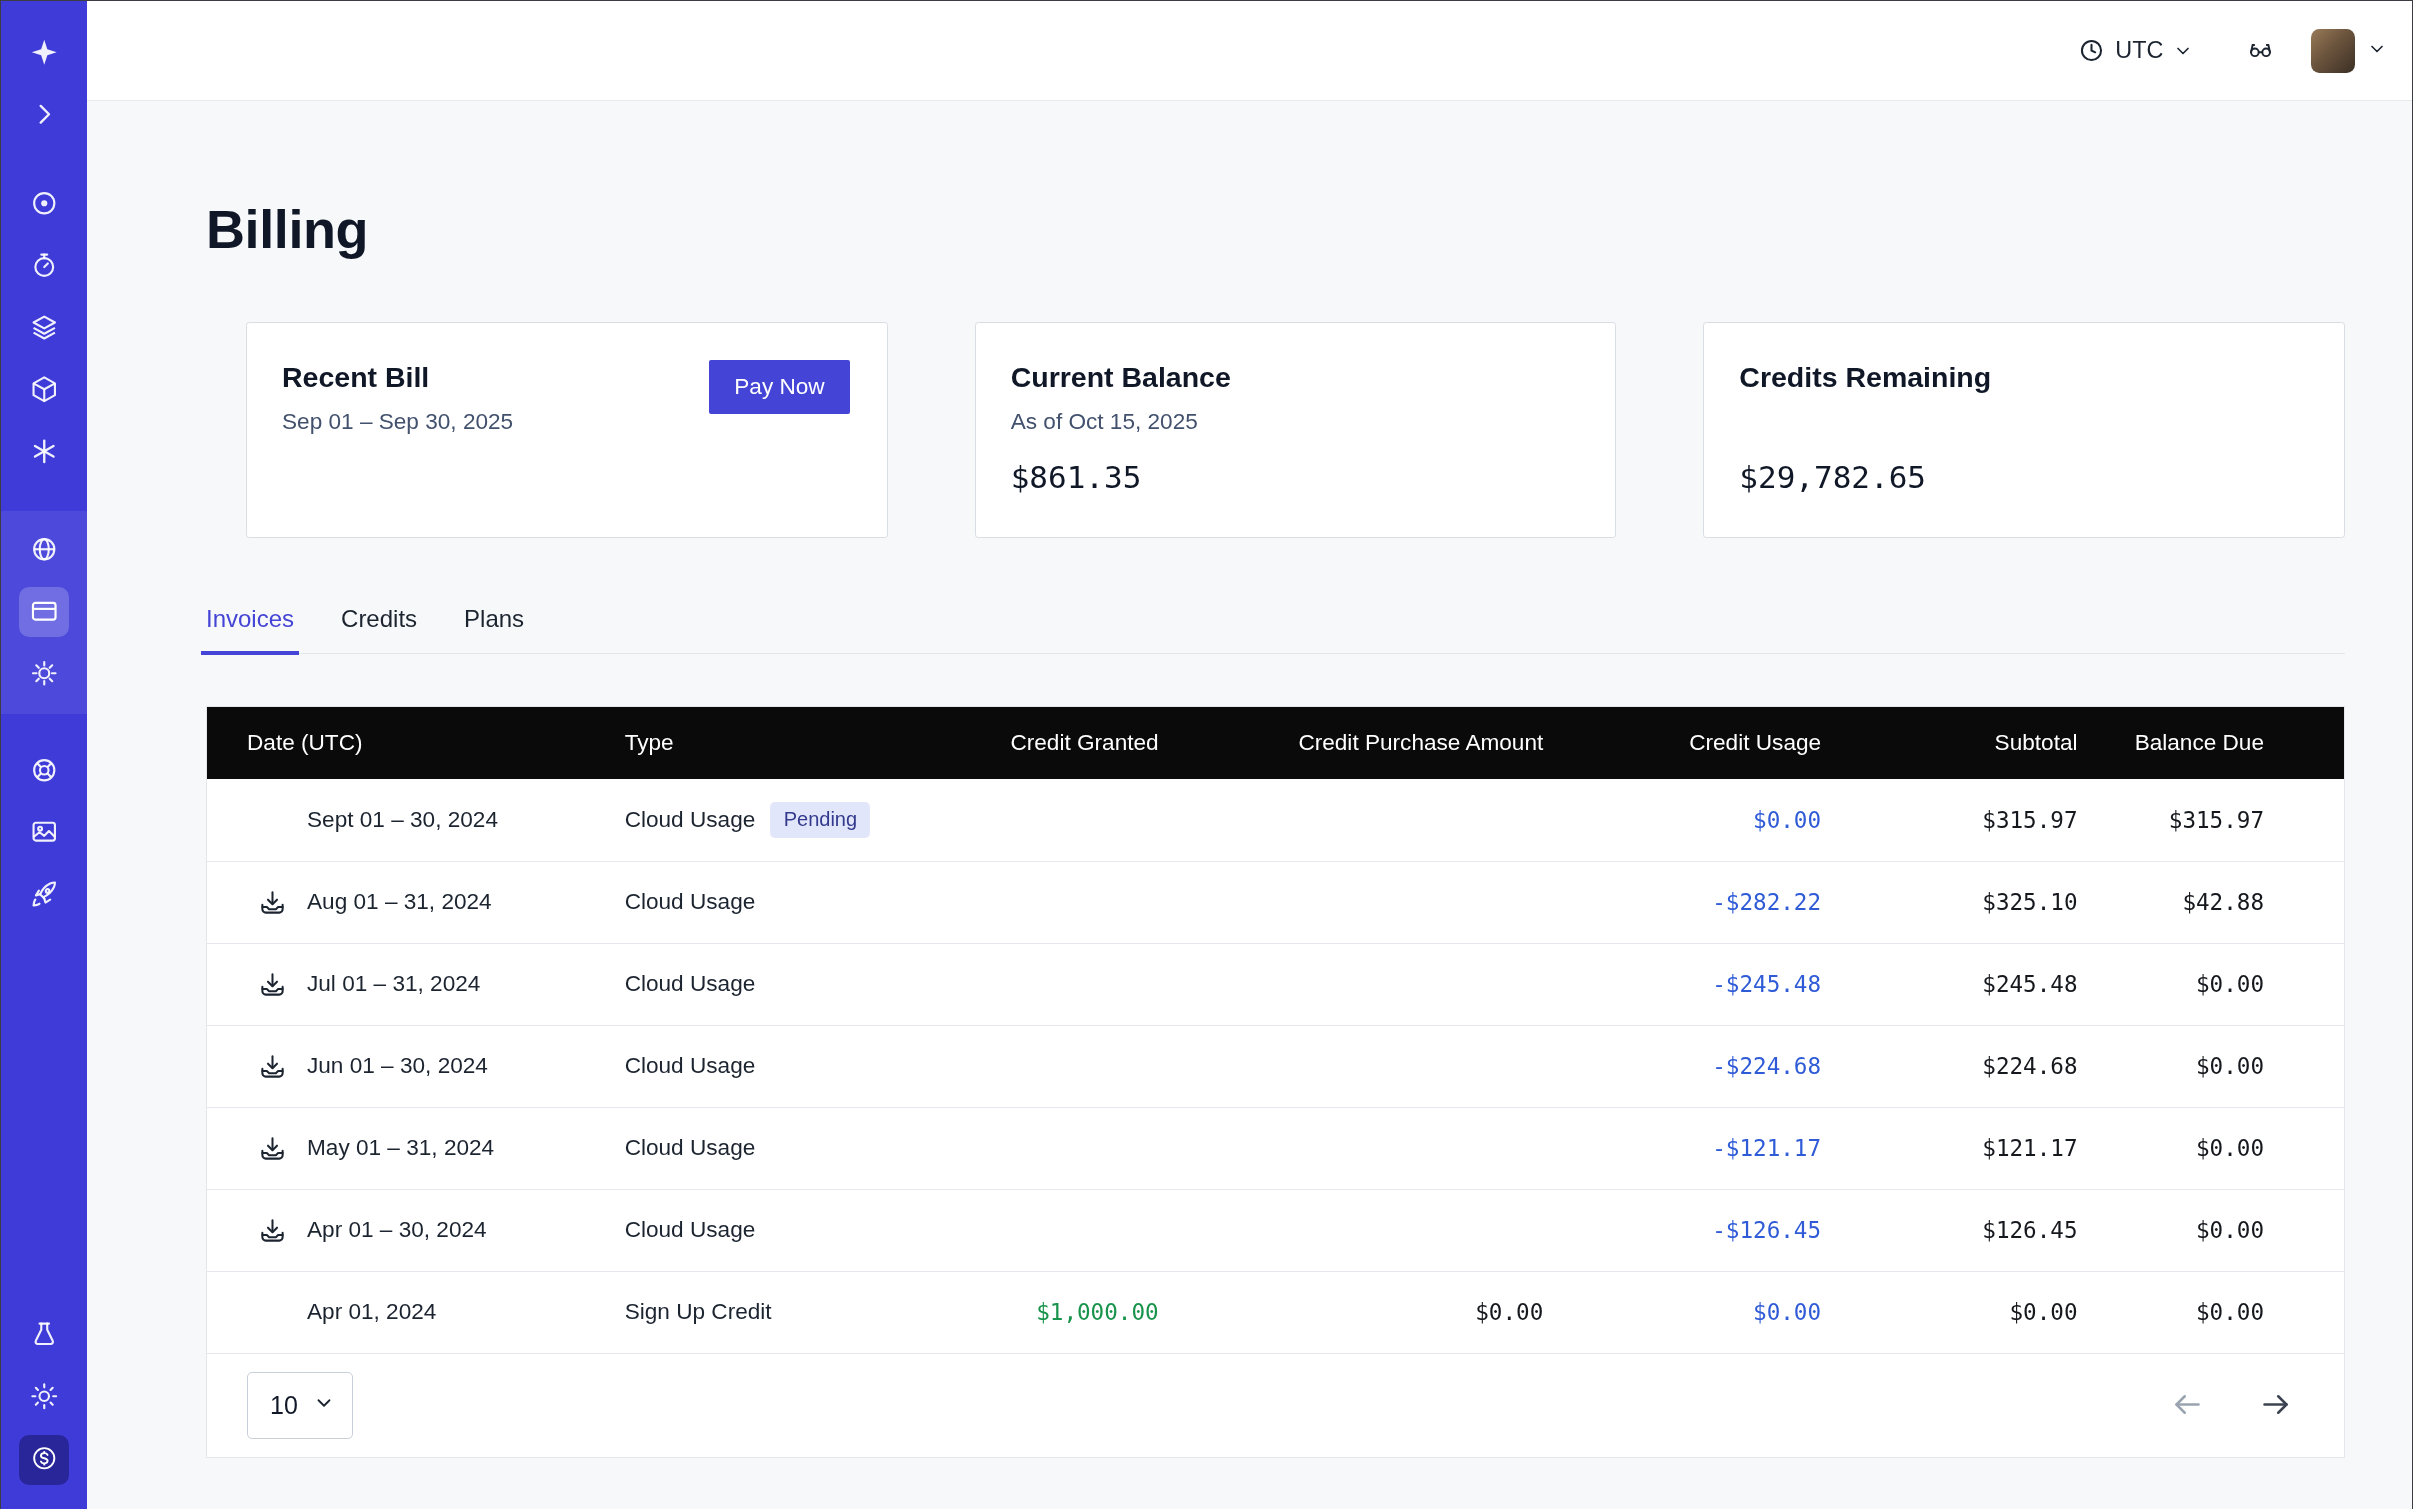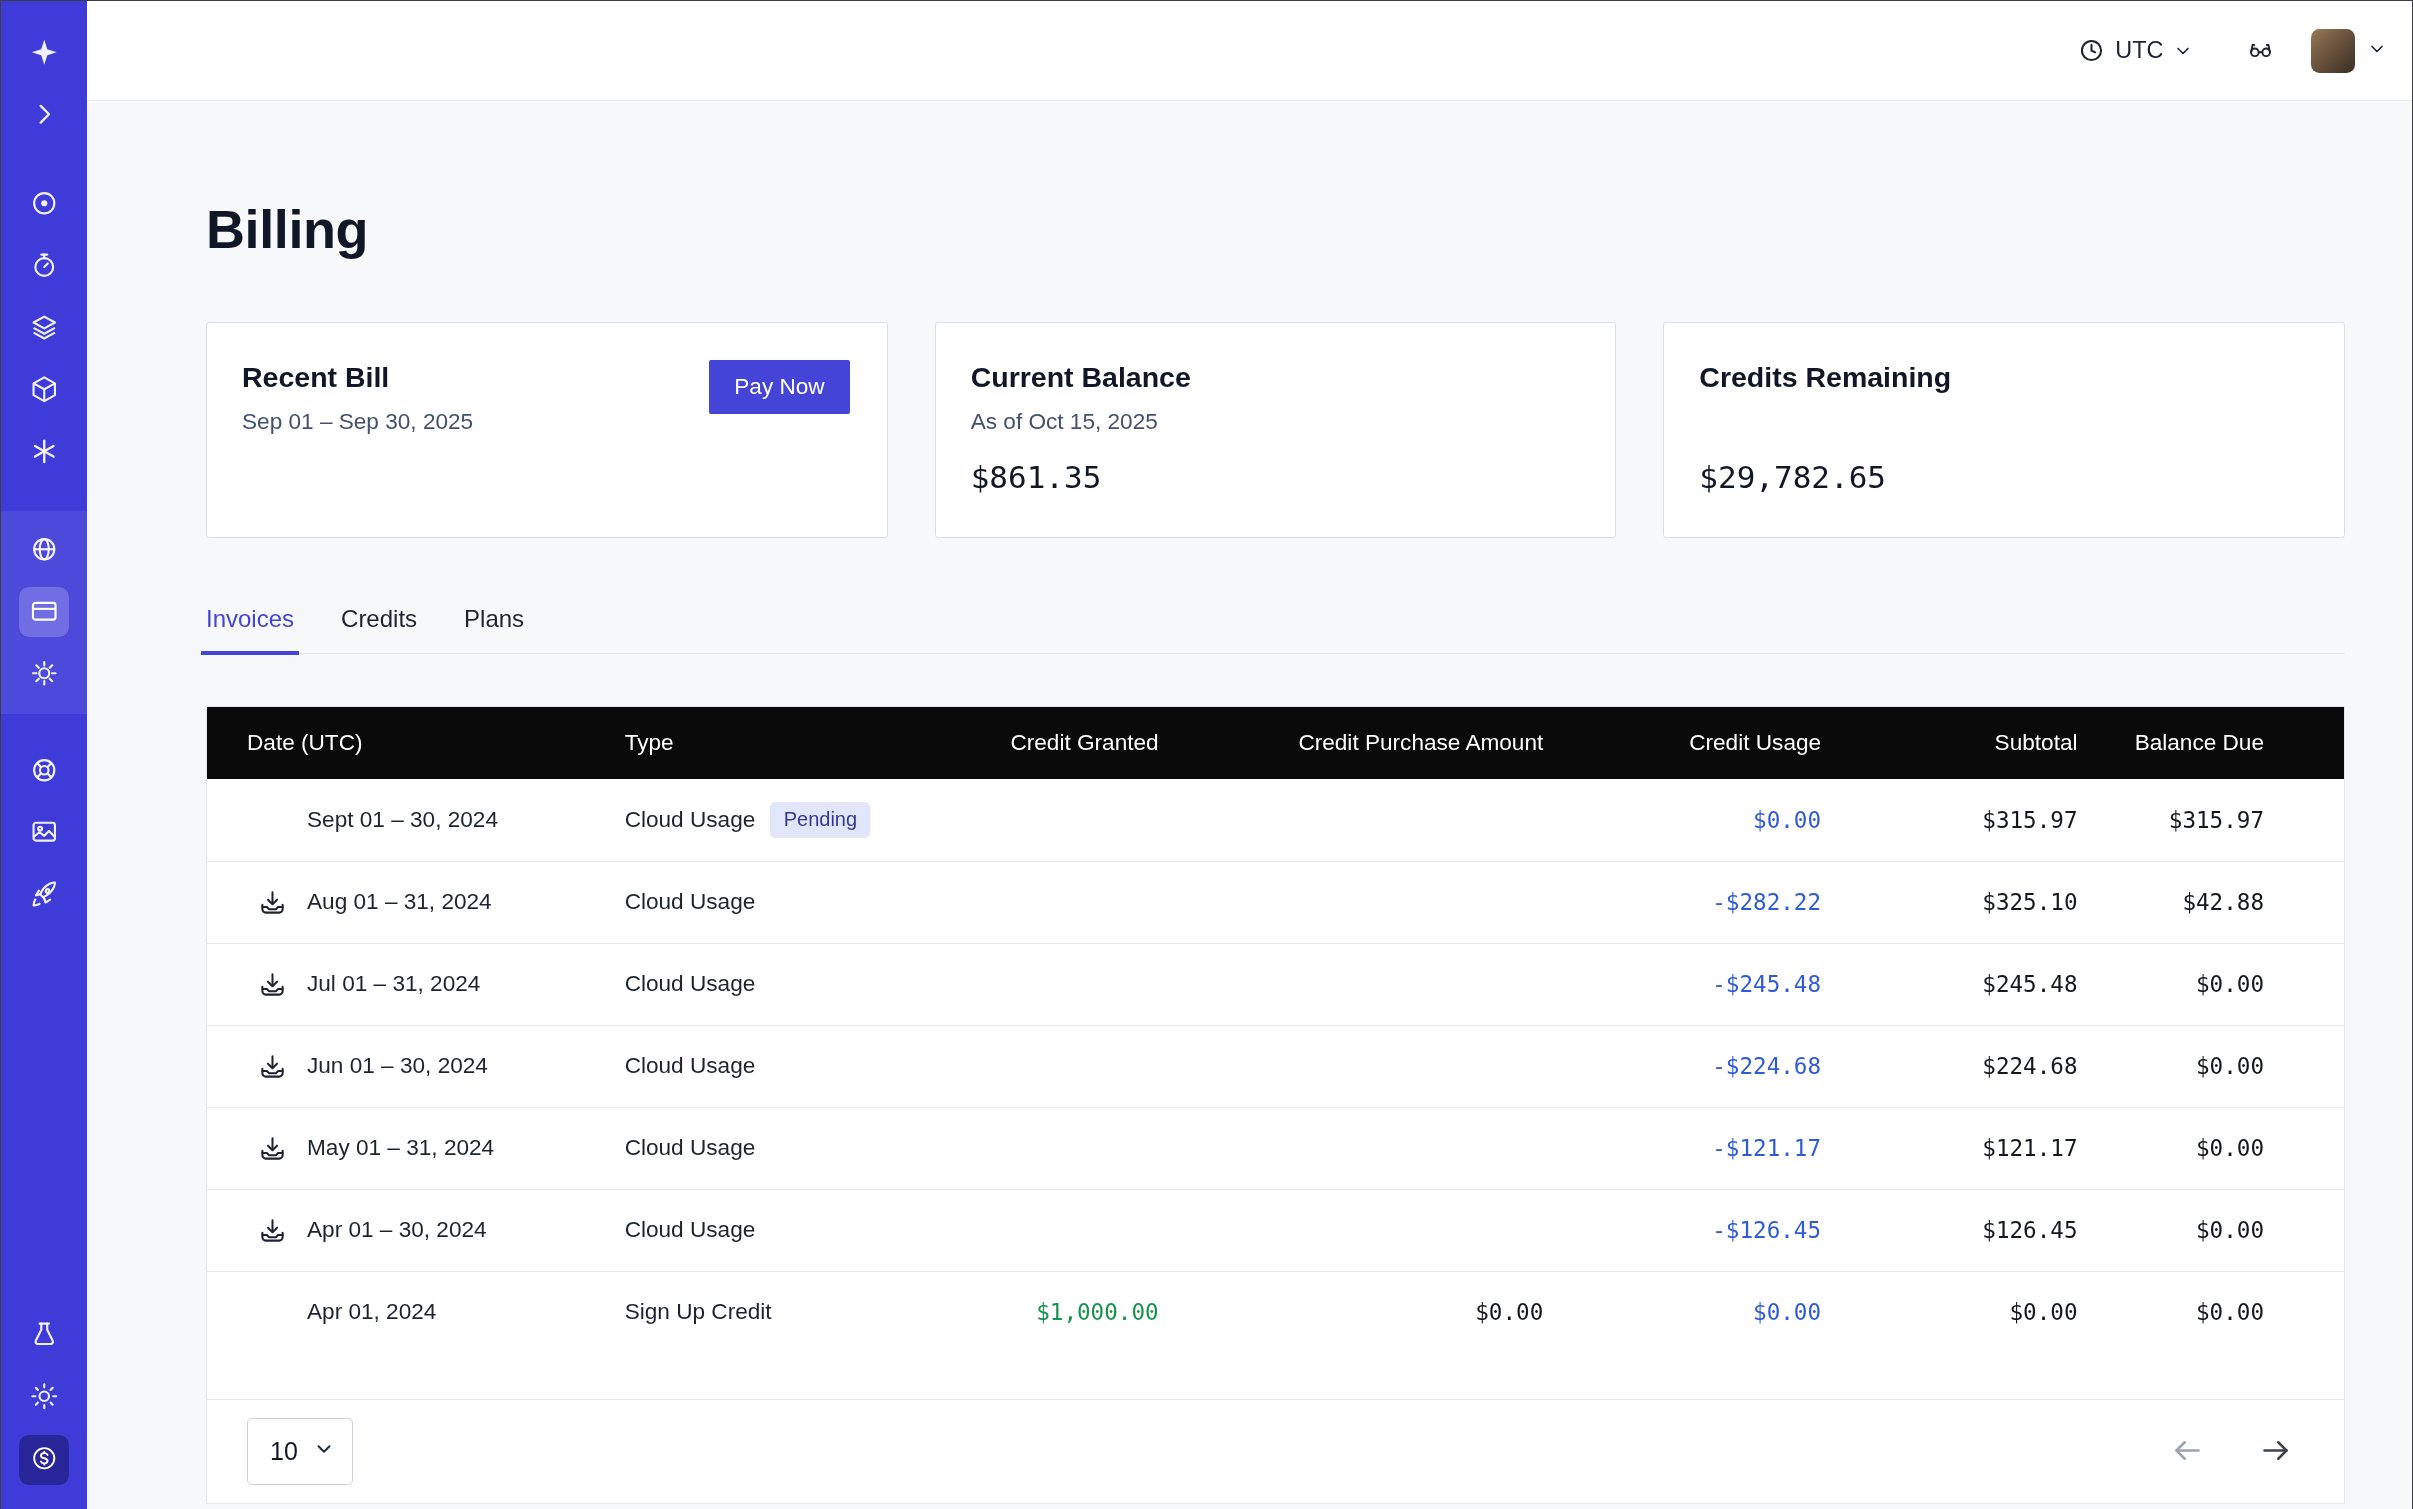--- a/index.html
+++ b/index.html
@@ -28,21 +28,21 @@
   .glasses-btn { margin-left: 54px; }
   .avatar { width: 44px; height: 44px; border-radius: 8.4px; margin-left: 37px; cursor: pointer;
             background: linear-gradient(135deg, #9a7b58 0%, #6b543d 45%, #3a2f24 100%); }
   .avatar-chev { margin-left: 11.7px; color: #1c2430; cursor: pointer; }
 
   
   .main { flex: 1; padding: 0 67px 0 119px; overflow: hidden; }
   .page-title { margin-top: 97px; font-size: 54px; font-weight: 700; color: #101828; letter-spacing: -0.4px; }
 
   .cards { display: flex; gap: 47px; margin-top: 62px; }
-  .card { flex: 1; height: 216px; background: #fff; border: 0.8px solid #d9dde4; border-radius: 3.3px; padding: 38px 37px 0 35px; position: relative; }
+  .card { flex: 1; height: 216px; background: #fff; border: 0.8px solid #d9dde4; border-radius: 3.3px; padding: 38px 37px 0 35px; position: relative; margin-left: 40px; }
   .card-title { font-size: 28.5px; font-weight: 600; color: #101828; }
   .card-sub { margin-top: 15px; font-size: 22.6px; color: #42516d; min-height: 27px; }
   .card-amount { margin-top: 23.4px; font-family: "DejaVu Sans Mono", monospace; font-size: 31px; color: #101828; }
   .paynow { position: absolute; top: 37px; right: 37px; background: var(--accent, #4343d9); color: #fff; border: none; border-radius: 2px; font-family: inherit; font-size: 22.6px; padding: 14.2px 25px; cursor: pointer; }
 
   .tabs { display: flex; gap: 47px; margin-top: 67px; border-bottom: 1.7px solid #e3e6eb; }
   .tab { font-size: 24px; color: #1c2430; padding-bottom: 20px; cursor: pointer; position: relative; }
   .tab.active { color: var(--accent, #4343d9); font-weight: 500; }
   .tab.active::after { content: ""; position: absolute; left: -5px; right: -5px; bottom: -1.7px; height: 4.2px; background: var(--accent, #4343d9); }
 
@@ -59,21 +59,21 @@
   td.blue { color: var(--usage-blue, #2F5BD7); }
   td.green { color: var(--credit-green, #17934B); }
   .date-inner { display: flex; align-items: center; gap: 20px; padding-left: 40px; }
   .dl { width: 30px; height: 30px; flex-shrink: 0; display: flex; align-items: center; justify-content: center; color: #1c2430; cursor: pointer; }
   .dl svg { width: 27px; height: 27px; }
   .dl.empty { visibility: hidden; cursor: default; }
   td.c-type, th.c-type { padding-left: 33px; }
   .badge { display: inline-block; margin-left: 15px; background: var(--badge-bg, #E2E6FA); color: var(--badge-text, #333A8E); font-size: 20px; padding: 6.7px 13.4px; border-radius: 5px; font-family: "Liberation Sans", sans-serif; }
   .badge:empty { display: none; }
 
-  .table-footer { border-top: 0.8px solid #e6e8ed; height: 104px; background: #fff; display: flex; align-items: center; justify-content: space-between; padding: 0 52px 0 40px; margin-top: 46px; }
+  .table-footer { border-top: 0.8px solid #e6e8ed; height: 104px; background: #fff; display: flex; align-items: center; justify-content: space-between; padding: 0 52px 0 40px; }
   .pagesize { display: flex; align-items: center; gap: 15px; border: 0.8px solid #c8cfd9; border-radius: 5px; height: 67px; padding: 0 16.7px 0 22px; font-size: 25px; color: #101828; background: #fff; cursor: pointer; }
   .pagesize svg { width: 22px; height: 22px; color: #1c2430; }
   .pager { display: flex; align-items: center; gap: 55px; }
   .arrow-btn { cursor: pointer; display: flex; }
   .arrow-btn svg { width: 33px; height: 33px; }
   .arrow-prev { color: #9aa3b0; }
   .arrow-next { color: #3c4350; }
 </style>
 </head>
 <body>

